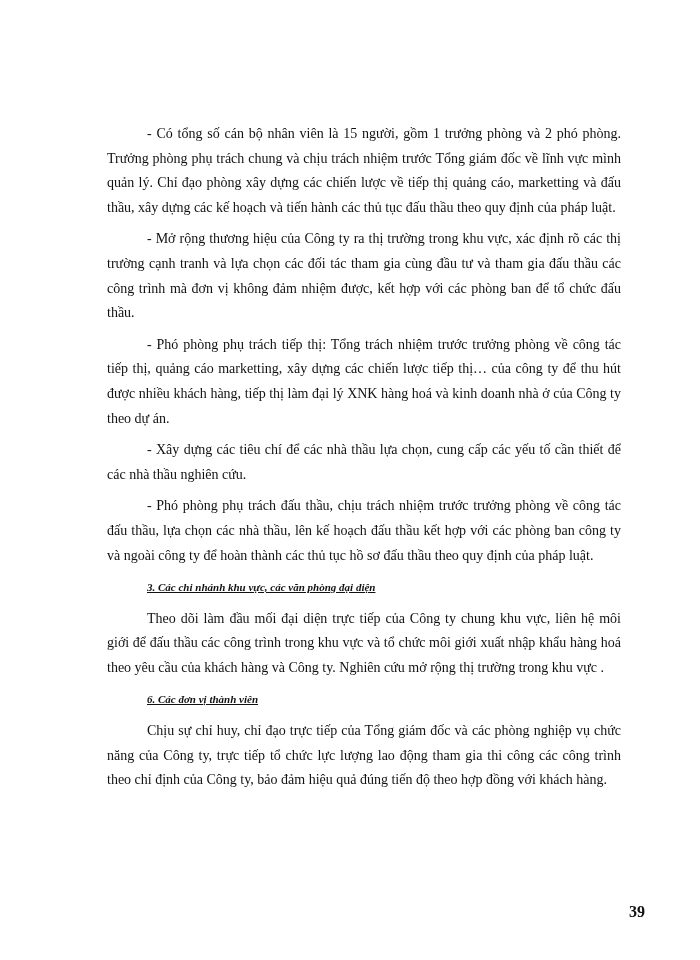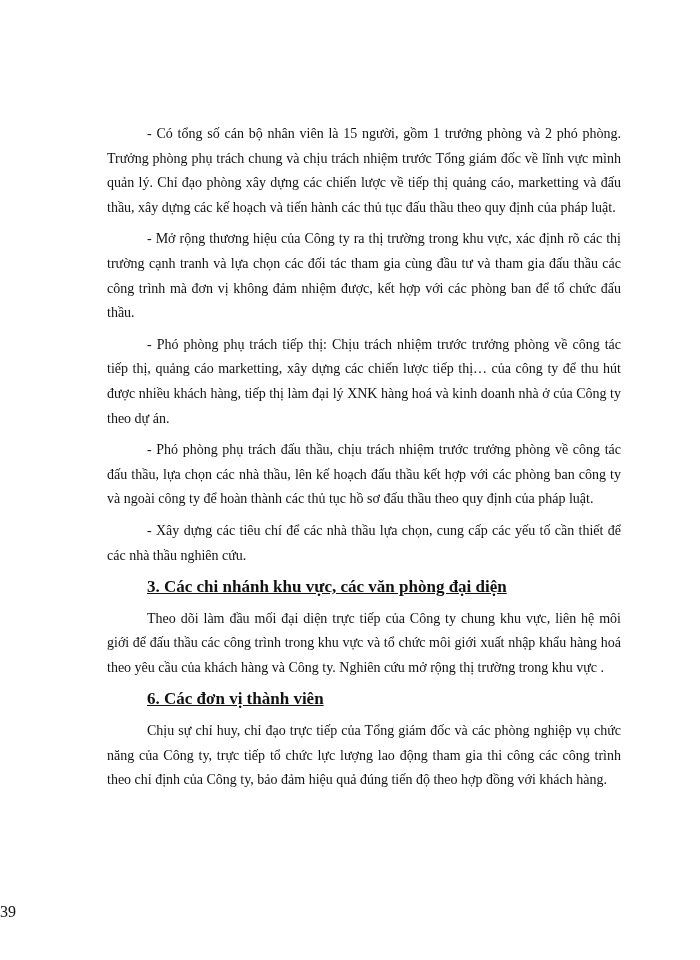--- a/index.html
+++ b/index.html
@@ -31,47 +31,49 @@
     }
     .para {
       margin: 0 0 7px 0;
       font-size: 14px;
       line-height: 24.6px;
       text-align: justify;
       text-indent: 40px;
     }
     .heading {
       margin: 0 0 7px 0;
-      font-size: 17px;
+      font-size: 11px;
       line-height: 24.6px;
       font-weight: bold;
       text-indent: 40px;
+      font-style: italic;
     }
     .heading span {
       text-decoration: underline;
     }
     .page-number {
       position: absolute;
       left: 0;
       width: 645px;
       top: 902px;
-      text-align: left;
+      text-align: right;
       font-size: 16px;
       line-height: 20px;
+      font-weight: bold;
     }
   </style>
 </head>
 <body>
 
 <div class="page">
   <div class="content">
     <p class="para">- Có tổng số cán bộ nhân viên là 15 người, gồm 1 trưởng phòng và 2 phó phòng. Trưởng phòng  phụ trách chung và chịu trách nhiệm trước Tổng giám đốc về lĩnh vực mình quản lý. Chỉ đạo phòng xây dựng các chiến lược về tiếp thị quảng cáo, marketting  và đấu thầu, xây dựng các kế  hoạch và tiến hành các thủ tục đấu thầu theo quy định của pháp luật.</p>
     <p class="para">- Mở rộng thương hiệu của Công ty ra thị trường trong khu vực, xác định rõ các thị trường cạnh tranh và lựa chọn các đối tác tham gia cùng đầu tư và tham gia  đấu thầu các công trình mà đơn vị không đảm nhiệm  được, kết hợp với các phòng ban  để tổ chức đấu thầu.</p>
-    <p class="para">- Phó phòng phụ trách tiếp thị: Chịu trách nhiệm trước trưởng phòng về công tác tiếp thị, quảng cáo marketting, xây dựng các chiến lược tiếp thị… của công ty để thu hút được nhiều khách hàng, tiếp thị làm đại lý XNK hàng hoá và kinh doanh nhà ở của Công ty theo dự án.</p>
+    <p class="para">- Phó phòng phụ trách tiếp thị: Tổng trách nhiệm trước trưởng phòng về công tác tiếp thị, quảng cáo marketting, xây dựng các chiến lược tiếp thị… của công ty để thu hút được nhiều khách hàng, tiếp thị làm đại lý XNK hàng hoá và kinh doanh nhà ở của Công ty theo dự án.</p>
+    <p class="para">- Xây dựng các tiêu chí để các nhà thầu lựa chọn, cung cấp các yếu tố cần thiết  để các nhà thầu nghiên  cứu.</p>
     <p class="para">- Phó phòng phụ trách đấu thầu, chịu trách nhiệm trước trưởng phòng về công tác đấu thầu, lựa chọn các nhà thầu, lên kế hoạch đấu thầu kết hợp với các phòng ban công ty và ngoài công ty để hoàn thành các thủ tục hồ sơ đấu thầu theo quy định của pháp luật.</p>
-    <p class="para">- Xây dựng các tiêu chí để các nhà thầu lựa chọn, cung cấp các yếu tố cần thiết  để các nhà thầu nghiên  cứu.</p>
     <p class="heading"><span>3. Các chi nhánh khu vực, các văn phòng đại diện</span></p>
     <p class="para">Theo dõi làm đầu mối đại diện trực tiếp của Công ty chung khu vực, liên hệ môi giới để đấu thầu các công trình trong khu vực và tổ chức môi giới xuất nhập khẩu hàng hoá theo yêu cầu của khách hàng và Công ty. Nghiên cứu mở rộng thị trường trong khu vực .</p>
     <p class="heading"><span>6. Các đơn vị thành viên</span></p>
     <p class="para">Chịu sự chỉ huy, chỉ đạo trực tiếp của Tổng giám đốc và các phòng nghiệp vụ chức năng của Công ty, trực tiếp tổ chức lực lượng lao động tham gia thi công các công trình theo chỉ định của Công ty, bảo đảm  hiệu quả đúng tiến độ theo hợp đồng với khách hàng.</p>
   </div>
   <div class="page-number">39</div>
 </div>
 
 </body></html>

